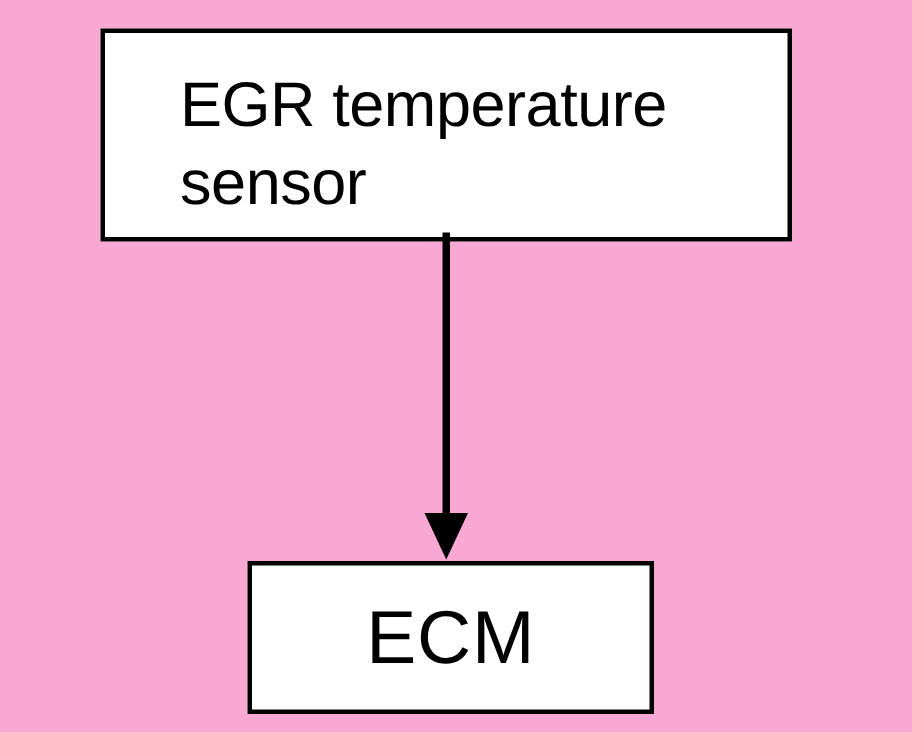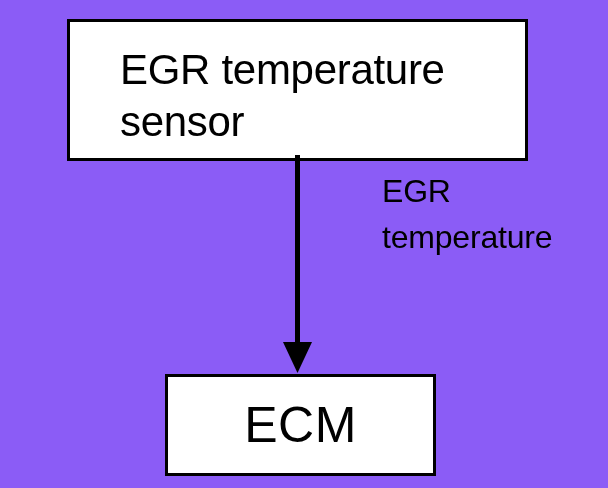--- a/index.html
+++ b/index.html
@@ -11,21 +11,21 @@
     width: 608px;
     height: 488px;
     overflow: hidden;
     font-family: "Liberation Sans", sans-serif;
     color: #000000;
   }
   #diagram-canvas {
     position: relative;
     width: 608px;
     height: 488px;
-    background: #8b5cf6;
+    background: #f9a8d4;
   }
 
   
   .node-box {
     position: absolute;
     box-sizing: border-box;
     border: 3px solid #000000;
     background: #ffffff;
   }
 
@@ -100,20 +100,18 @@
   <div class="node-box" id="sensor-box">
     <div class="node-label-multiline">EGR temperature
 sensor</div>
   </div>
 
   <svg id="connector-arrow" viewBox="0 0 56 225" width="56" height="225">
     <line x1="27.5" y1="0" x2="27.5" y2="196" stroke="#000000" stroke-width="5"></line>
     <polygon points="13,187 42,187 27.5,218" fill="#000000"></polygon>
   </svg>
 
-  <div id="edge-label">EGR
-temperature</div>
 
   <div class="node-box" id="ecm-box">
     <div class="node-label-centered">ECM</div>
   </div>
 
 </div>
 
 </body></html>

